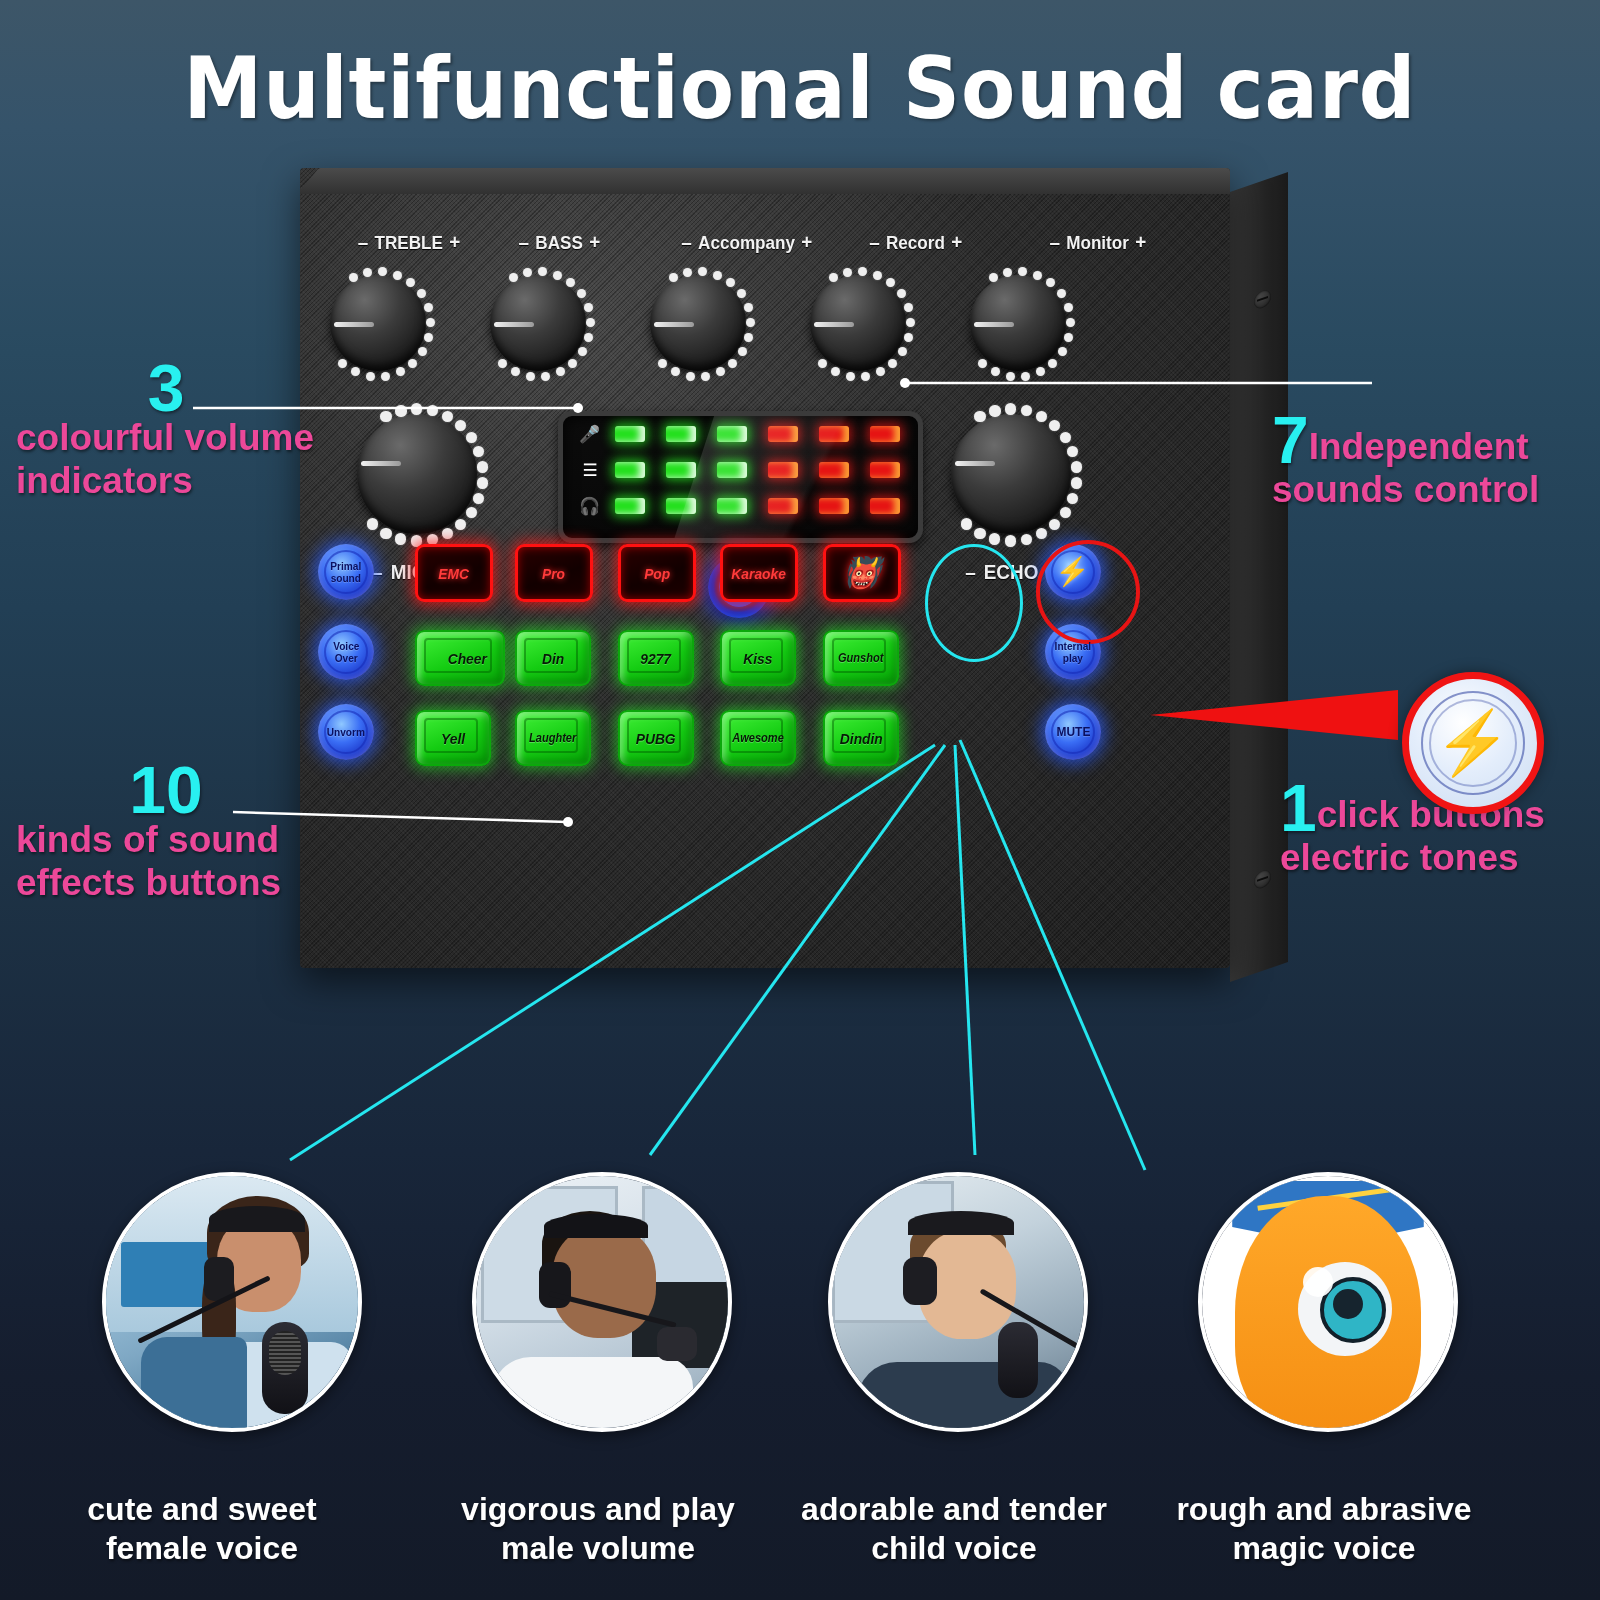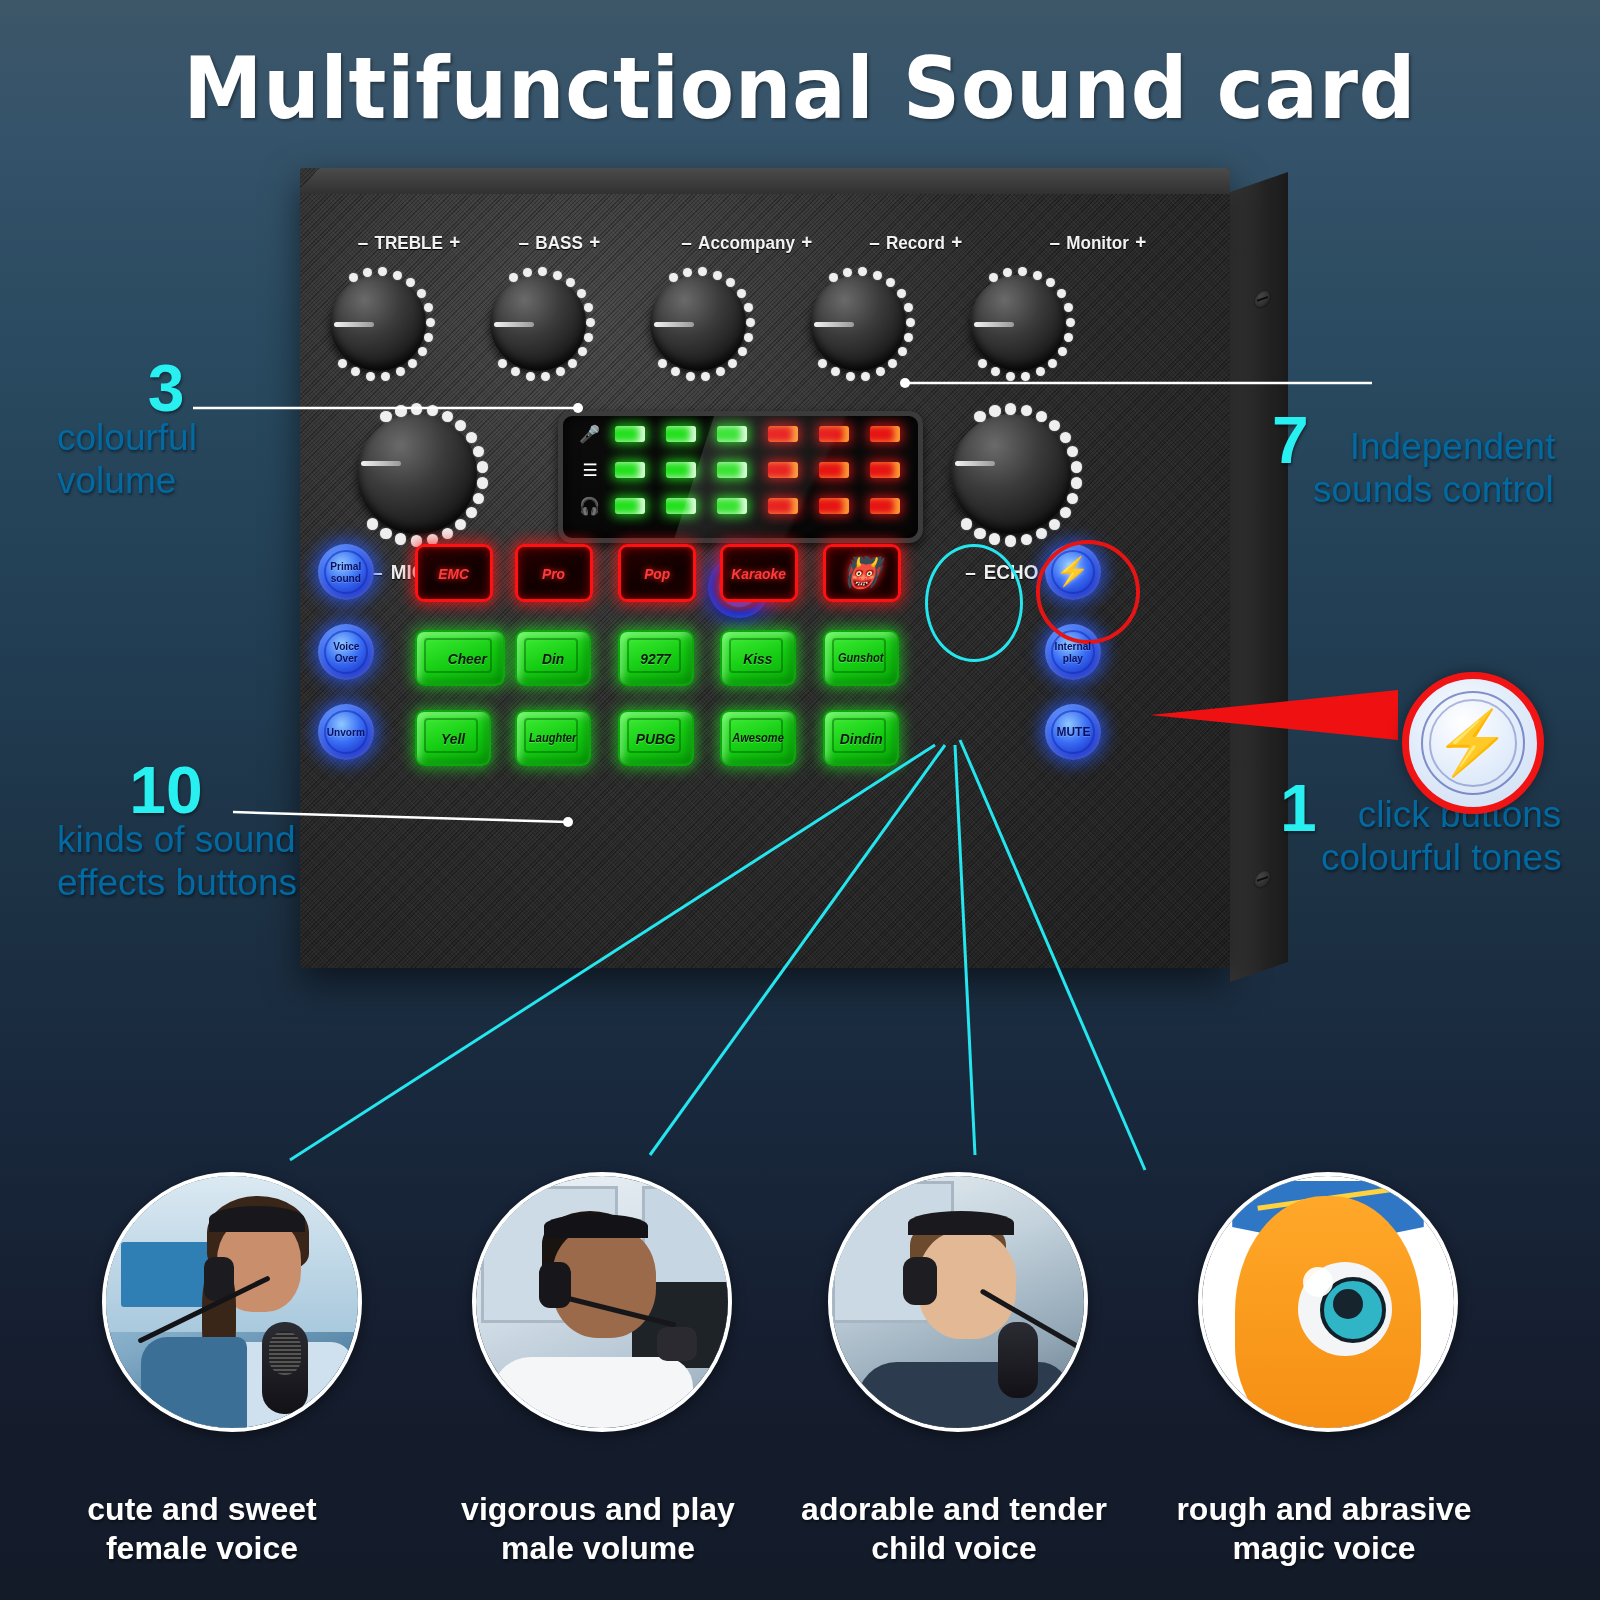--- a/index.html
+++ b/index.html
@@ -189,23 +189,22 @@
   }
 
   
   .callout{position:absolute;color:#ffffff;}
   .callout .num{
     color:#28f0f0;font-size:66px;font-weight:bold;line-height:56px;
     font-family:"Liberation Sans", sans-serif;
     text-shadow:1px 2px 3px rgba(0,0,0,.45);
   }
   .callout .txt{
-    font-size:37px;font-weight:normal;line-height:43px;color:#0369a1;
+    font-size:37px;font-weight:bold;line-height:43px;color:#ec4899;
     text-shadow:1px 2px 3px rgba(0,0,0,.5);
-    margin-left:41px;
   }
 
   
   .lines{position:absolute;left:0;top:0;width:1600px;height:1600px;pointer-events:none;}
 
   
   .bubble{
     position:absolute;left:1402px;top:672px;width:128px;height:128px;border-radius:50%;
     background:radial-gradient(circle at 42% 34%,#ffffff 0%,#e3edfb 45%,#ccdcf2 100%);
     border:7px solid #f01414;
@@ -586,20 +585,21 @@
 
   <line x1="960" y1="740" x2="1145" y2="1170" stroke="#25e6ef" stroke-width="3"></line>
   <line x1="955" y1="745" x2="975" y2="1155" stroke="#25e6ef" stroke-width="3"></line>
   <line x1="945" y1="745" x2="650" y2="1155" stroke="#25e6ef" stroke-width="3"></line>
   <line x1="935" y1="745" x2="290" y2="1160" stroke="#25e6ef" stroke-width="3"></line>
 </svg>
 
 <div class="callout" style="left:16px;top:360px;width:300px;text-align:left;">
   <div style="text-align:center;"><span class="num">3</span></div>
   <div class="txt">colourful volume</div>
+  <div class="txt">indicators</div>
 </div>
 
 <div class="callout" style="left:1272px;top:412px;width:330px;">
   <div style="display:flex;align-items:flex-end;">
     <span class="num">7</span>
     <span class="txt">Independent</span>
   </div>
   <div class="txt">sounds control</div>
 </div>
 
@@ -607,21 +607,21 @@
   <div style="text-align:center;"><span class="num">10</span></div>
   <div class="txt">kinds of sound</div>
   <div class="txt">effects buttons</div>
 </div>
 
 <div class="callout" style="left:1280px;top:780px;width:320px;">
   <div style="display:flex;align-items:flex-end;">
     <span class="num">1</span>
     <span class="txt">click buttons</span>
   </div>
-  <div class="txt">colourful tones</div>
+  <div class="txt">electric tones</div>
 </div>
 
 <div class="bubble">
   <div class="ring2"></div>
   <div class="ring3"></div>
   <div class="bigbolt">⚡</div>
 </div>
 
 <div class="photo p1" style="left:102px;top:1172px;">
   <div class="p1bg"></div>

